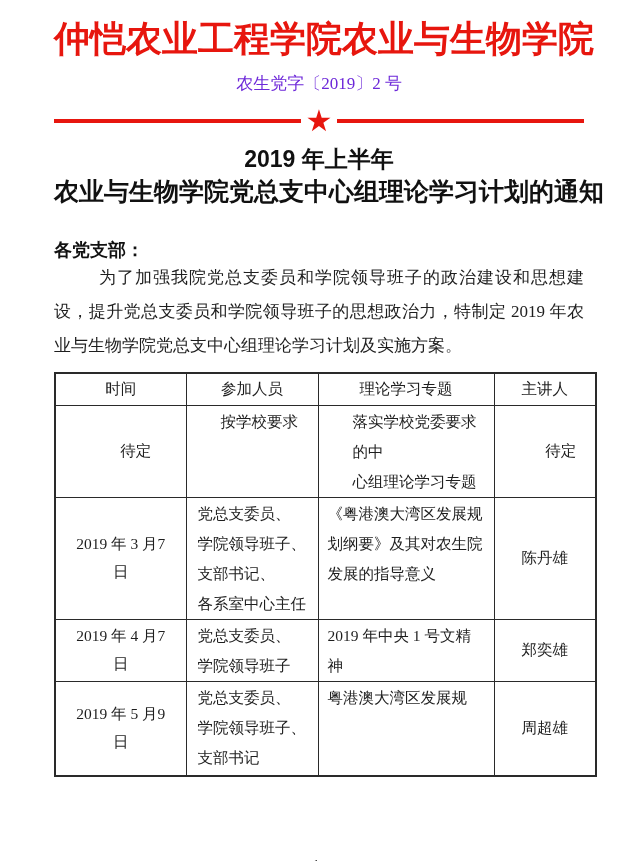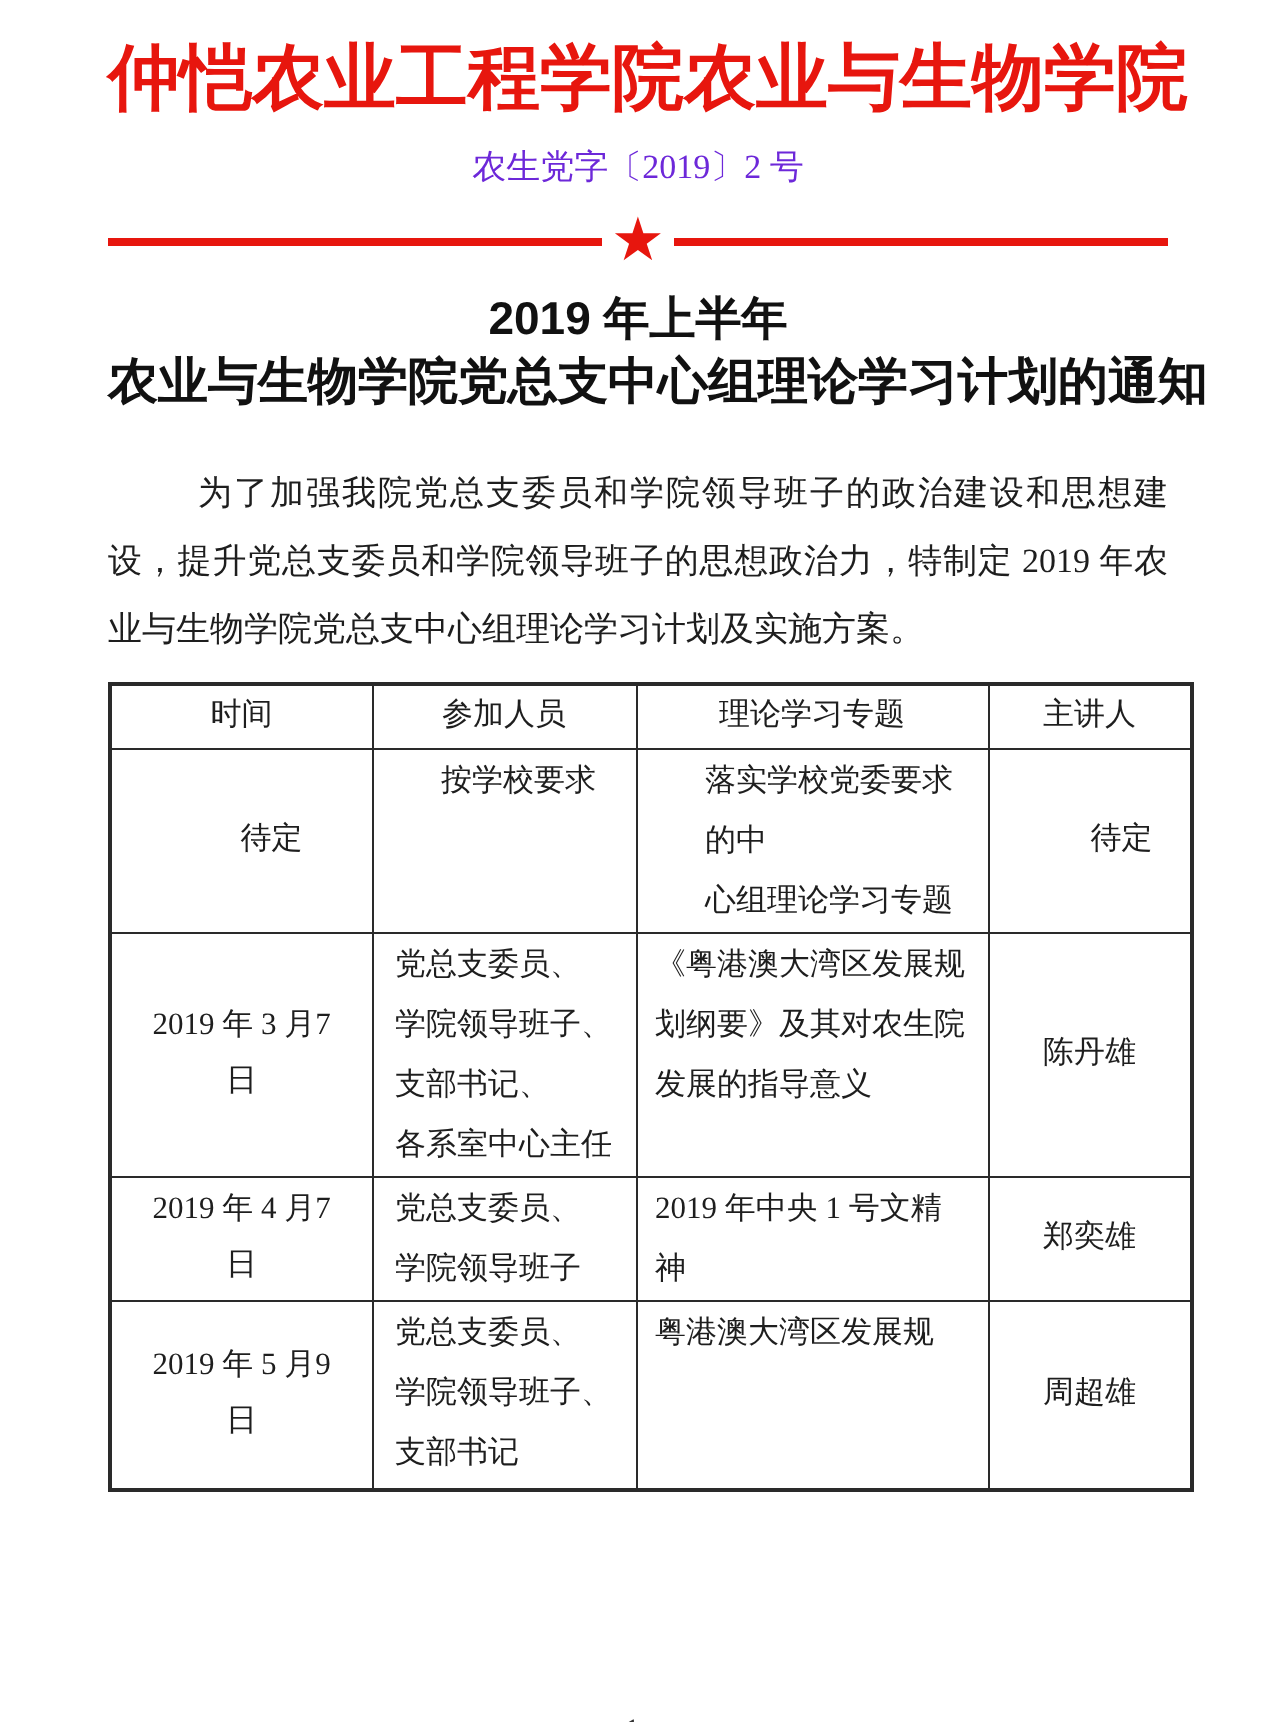--- a/index.html
+++ b/index.html
@@ -77,21 +77,21 @@
   .salutation {
     margin-top: 33px;
     font-family: "Liberation Sans", "DejaVu Sans", sans-serif;
     font-weight: bold;
     font-size: 18px;
     line-height: 22px;
     color: #111111;
   }
 
   .body-paragraph {
-    margin-top: 24px;
+    margin-top: 0;
     font-size: 17px;
     line-height: 34px;
     text-align: justify;
     text-indent: 45px;
     color: #1e1e1e;
   }
 
   table.schedule {
     margin-top: 9px;
     border-collapse: collapse;
@@ -168,20 +168,21 @@
 
   <div class="divider">
     <div class="line"></div>
     <span class="star">★</span>
     <div class="line"></div>
   </div>
 
   <div class="notice-title-1">2019 年上半年</div>
   <div class="notice-title-2">农业与生物学院党总支中心组理论学习计划的通知</div>
 
+  <div class="salutation">各党支部：</div>
 
   <div class="body-paragraph">为了加强我院党总支委员和学院领导班子的政治建设和思想建设，提升党总支委员和学院领导班子的思想政治力，特制定 2019 年农业与生物学院党总支中心组理论学习计划及实施方案。</div>
 
   <table class="schedule">
     <colgroup>
       <col style="width:131px">
       <col style="width:132px">
       <col style="width:176px">
       <col style="width:102px">
     </colgroup>

